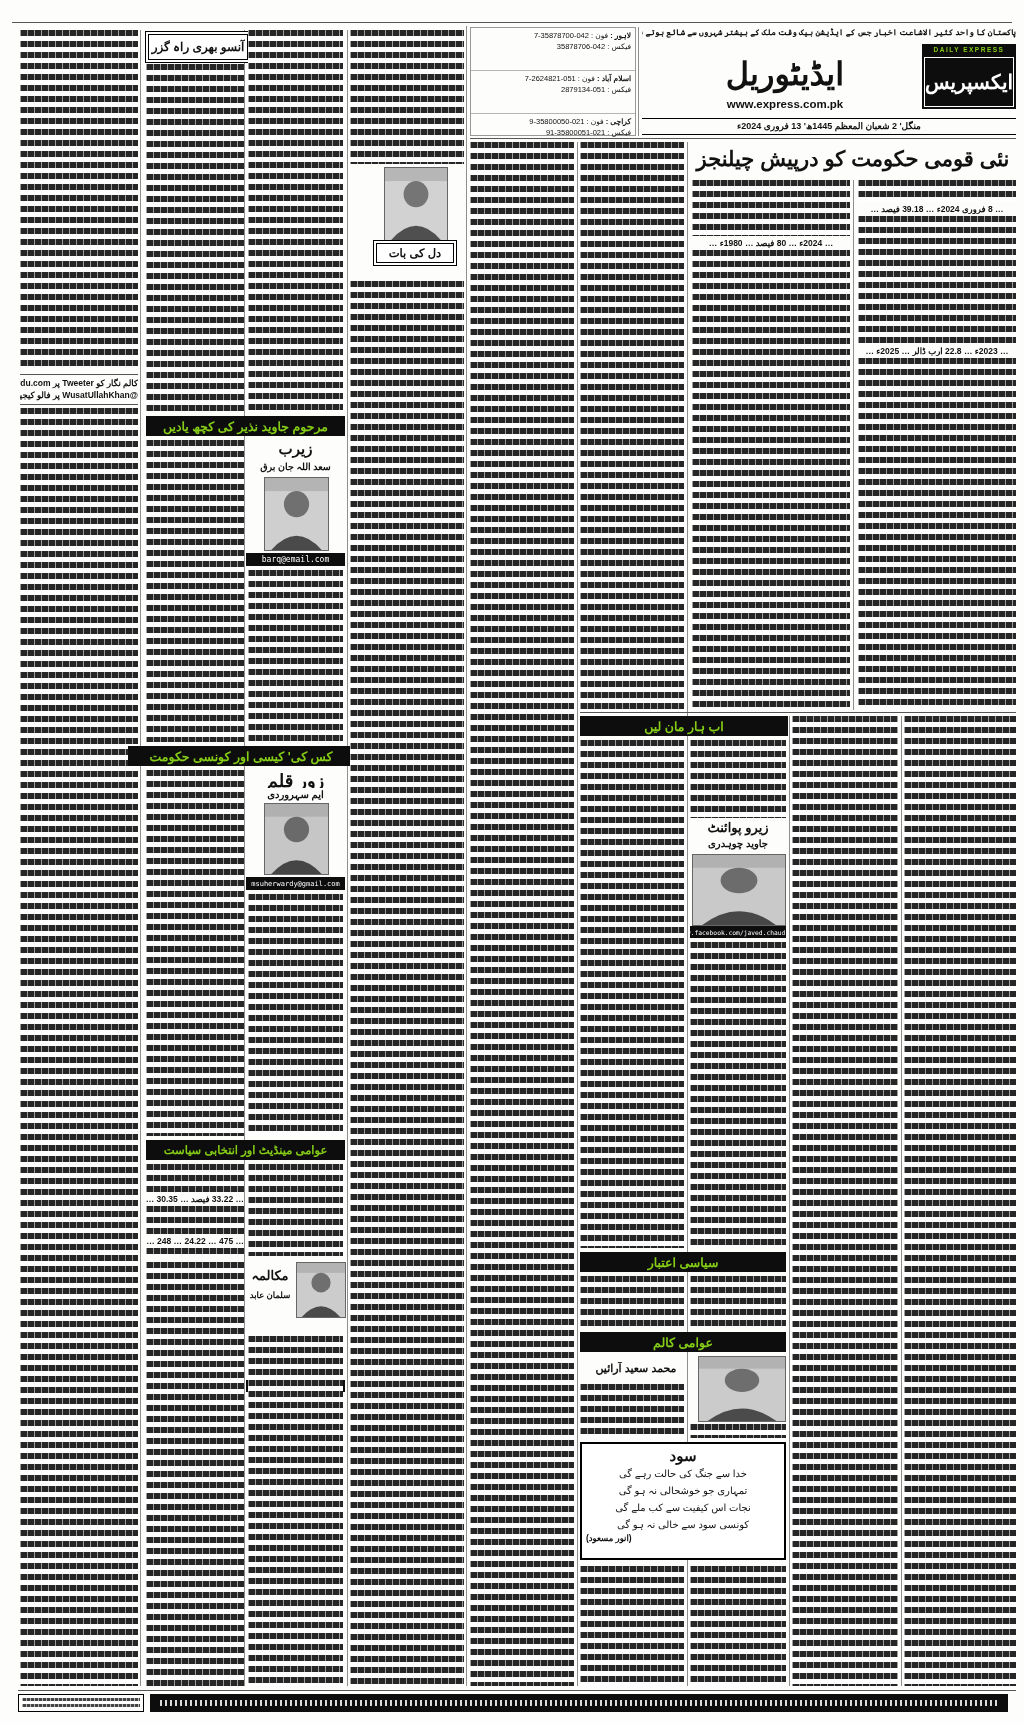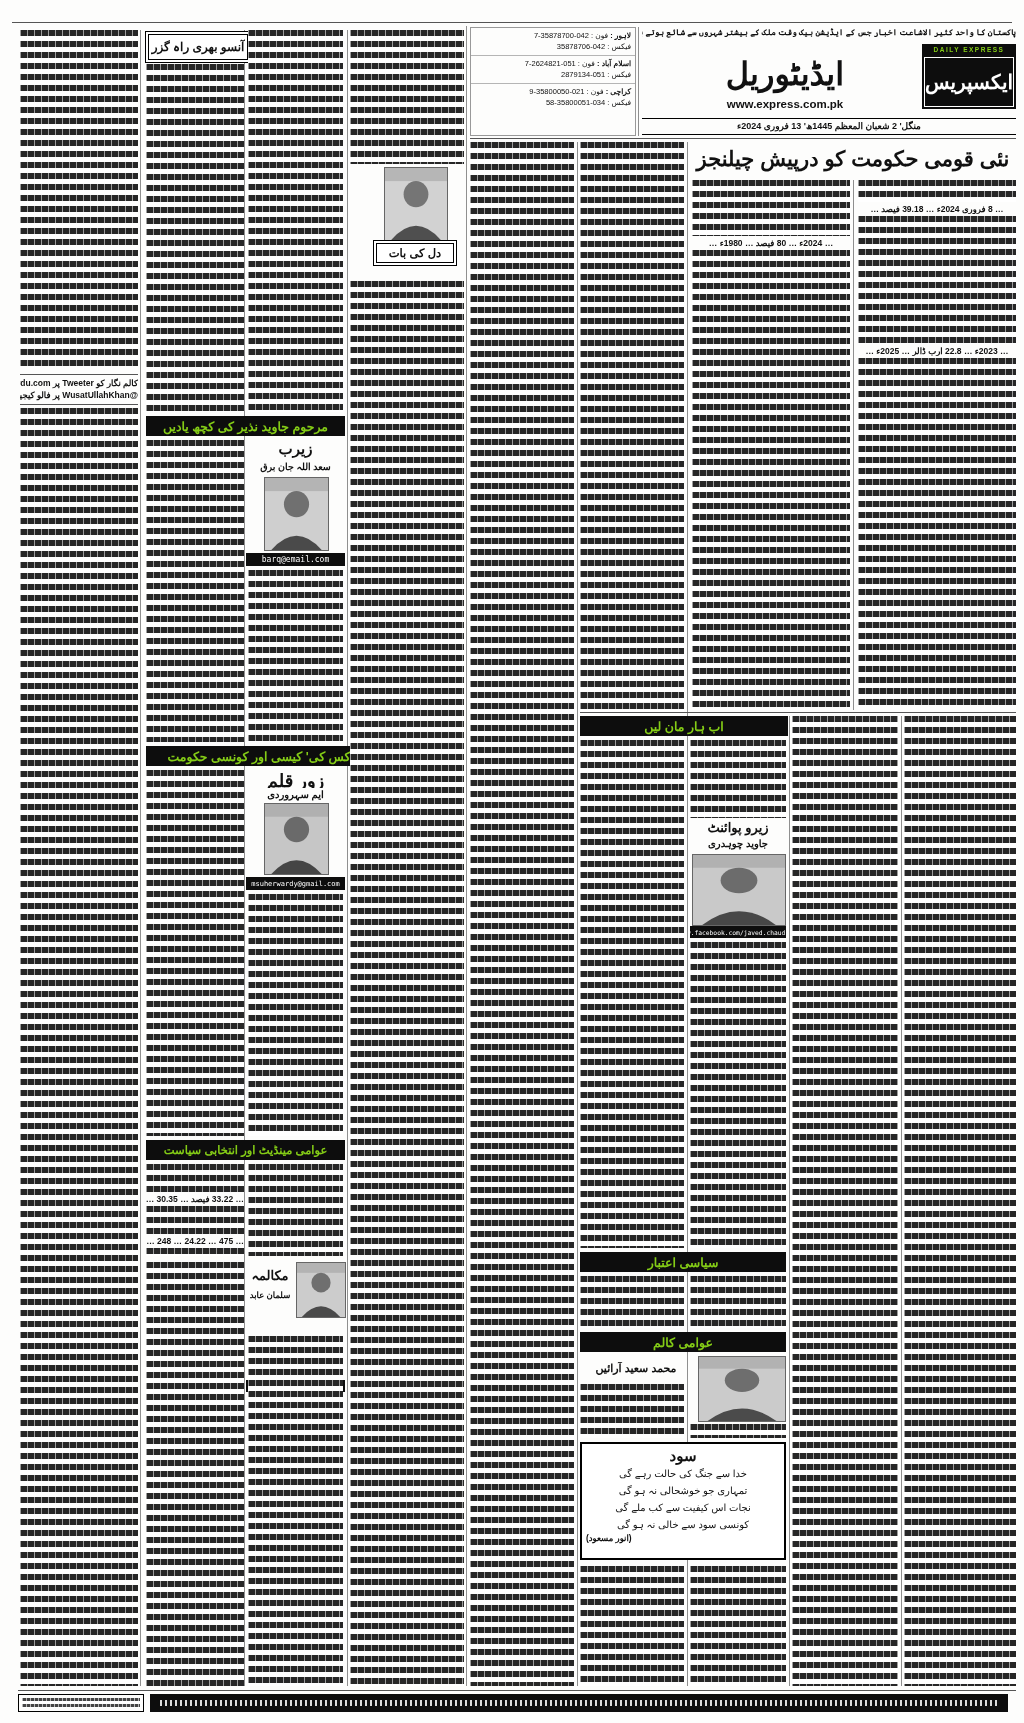--- a/index.html
+++ b/index.html
@@ -19,21 +19,21 @@
        font-weight:bold;font-size:12.5px;white-space:nowrap;overflow:hidden;}
   .strip{background:#0d0d0d;color:#fff;display:flex;align-items:center;justify-content:center;
        font-size:8px;font-family:"DejaVu Sans Mono", monospace;white-space:nowrap;overflow:hidden;direction:ltr;}
   .boxtitle{border:1px solid #000;box-shadow:0 0 0 2px #fff, 0 0 0 3px #000;background:#fff;
        display:flex;align-items:center;justify-content:center;font-weight:bold;white-space:nowrap;overflow:hidden;}
   .cname{font-weight:bold;text-align:center;white-space:nowrap;overflow:hidden;}
   .frag{font-size:8.5px;line-height:10px;font-weight:600;color:#111;white-space:nowrap;overflow:hidden;text-align:center;}
   .photo{border:1px solid #666;overflow:hidden;background:#cfcfcf;}
   .photo svg{display:block;}
   .headline{font-weight:900;font-size:21px;line-height:30px;text-align:center;white-space:nowrap;overflow:hidden;}
-  .c-row{padding:2px 4px 3px 2px;border-bottom:1px solid #b5b5b5;font-size:7.5px;line-height:11px;text-align:right;}
+  .c-row{padding:2px 4px 18px 2px;border-bottom:1px solid #b5b5b5;font-size:7.5px;line-height:11px;text-align:right;}
   .c-row:last-child{border-bottom:none;}
   .smallcap{white-space:nowrap;overflow:hidden;}
 </style>
 </head>
 <body>
 
 <div class="page">
 
   <div class="abs hr" style="left:12px;top:22px;width:1000px;"></div>
 
@@ -55,21 +55,21 @@
       <span>فیکس : 042-35878706</span>
     </div>
     <div class="c-row">
       <b>اسلام آباد :</b>
       <span>فون : 051-2624821-7</span><br>
       <span>فیکس : 051-2879134</span>
     </div>
     <div class="c-row">
       <b>کراچی :</b>
       <span>فون : 021-35800050-9</span><br>
-      <span>فیکس : 034-35800051-58</span>
+      <span>فیکس : 021-35800051-91</span>
     </div>
   </div>
 
   <div class="abs smallcap" style="left:642px;top:28px;width:374px;height:12px;font-size:8px;font-weight:bold;text-align:center;">پاکستان کا واحد کثیر الاشاعت اخبار جس کے ایڈیشن بیک وقت ملک کے بیشتر شہروں سے شائع ہوتے ہیں</div>
   <div class="abs bar" style="left:922px;top:44px;width:94px;height:11px;font-size:6.5px;letter-spacing:1.5px;font-family:'Liberation Sans',sans-serif;">DAILY EXPRESS</div>
   <div class="abs" style="left:922px;top:55px;width:94px;height:54px;background:#0d0d0d;color:#fff;display:flex;align-items:center;justify-content:center;font-size:20px;font-weight:900;box-shadow:inset 0 0 0 2px #0d0d0d, inset 0 0 0 3px #fff;">ایکسپریس</div>
   <div class="abs" style="left:660px;top:52px;width:250px;height:44px;font-size:32px;font-weight:900;line-height:44px;text-align:center;white-space:nowrap;overflow:hidden;">ایڈیٹوریل</div>
   <div class="abs" style="left:660px;top:98px;width:250px;height:14px;font-size:11.5px;font-weight:bold;text-align:center;direction:ltr;">www.express.com.pk</div>
   <div class="abs smallcap" style="left:642px;top:118px;width:374px;height:17px;border-top:1px solid #000;border-bottom:1px solid #000;box-sizing:border-box;font-size:9px;font-weight:bold;text-align:center;line-height:15px;">منگل' 2 شعبان المعظم 1445ھ' 13 فروری 2024ء</div>
   <div class="abs hr" style="left:470px;top:138px;width:546px;"></div>
@@ -136,21 +136,21 @@
         <circle cx="30" cy="24" r="12" fill="#6f6f6f"></circle>
         <path d="M6 66 Q30 40 54 66 Z" fill="#4a4a4a"></path>
       </svg>
   </div>
   <div class="abs cname" style="left:246px;top:1268px;width:48px;height:18px;font-size:13px;">مکالمہ</div>
   <div class="abs cname" style="left:246px;top:1290px;width:48px;height:12px;font-size:8.5px;">سلمان عابد</div>
   <div class="abs strip" style="left:246px;top:1380px;width:99px;height:12px;font-size:7px;">salmanabidpk@gmail.com</div>
   <div class="abs gk" style="left:248px;top:1336px;width:95px;height:350px;"></div>
 
   <div class="abs bar" style="left:146px;top:416px;width:199px;height:20px;">مرحوم جاوید نذیر کی کچھ یادیں</div>
-  <div class="abs bar" style="left:146px;top:746px;width:226px;height:20px;">کس کی' کیسی اور کونسی حکومت</div>
+  <div class="abs bar" style="left:128px;top:746px;width:226px;height:20px;">کس کی' کیسی اور کونسی حکومت</div>
   <div class="abs bar" style="left:146px;top:1140px;width:199px;height:20px;font-size:11.5px;">عوامی مینڈیٹ اور انتخابی سیاست</div>
 
   <div class="abs gk" style="left:350px;top:30px;width:114px;height:134px;"></div>
   <div class="abs photo" style="left:384px;top:167px;width:62px;height:72px;">
     <svg viewBox="0 0 60 66" preserveAspectRatio="none" width="100%" height="100%">
         <rect width="60" height="66" fill="#d2d2d2"></rect>
         <rect width="60" height="12" fill="#9a9a9a" opacity=".5"></rect>
         <circle cx="30" cy="24" r="12" fill="#757575"></circle>
         <path d="M6 66 Q30 40 54 66 Z" fill="#4f4f4f"></path>
       </svg>

